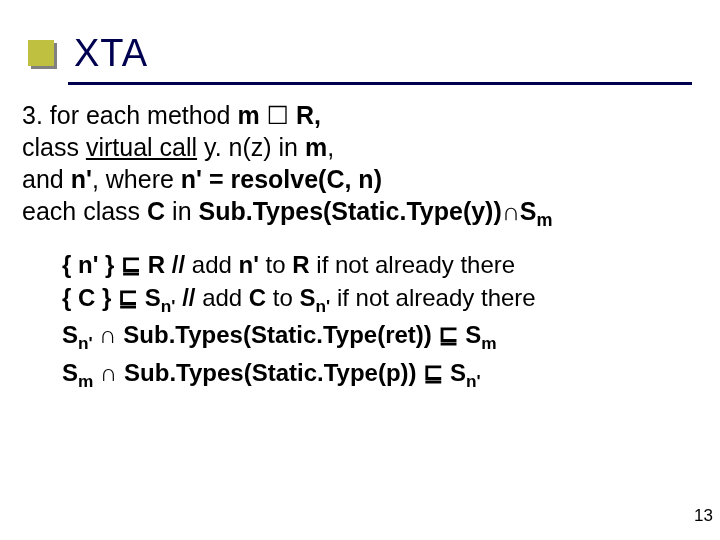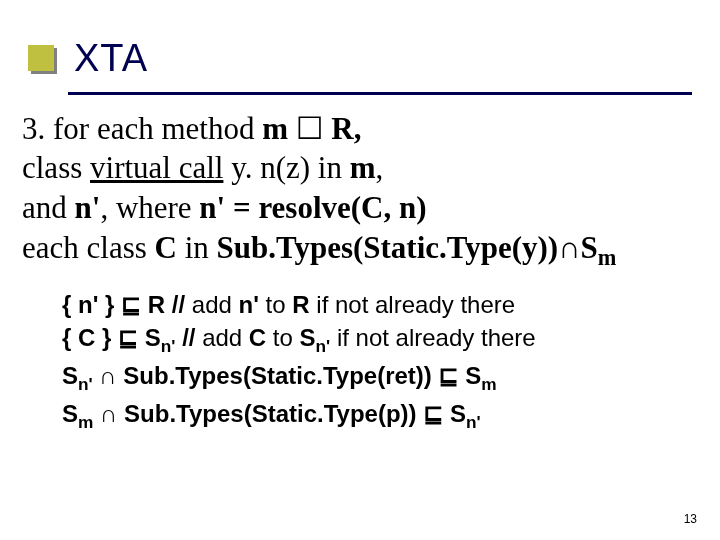--- a/index.html
+++ b/index.html
@@ -8,21 +8,21 @@
       height: 540px;
       background: #ffffff;
       font-family: Arial, sans-serif;
       position: relative;
       overflow: hidden;
     }
     .title-row {
       display: flex;
       align-items: center;
       padding: 24px 0 0 28px;
-      height: 92px;
+      height: 82px;
     }
     .square-icon {
       width: 26px;
       height: 26px;
       background: #c0c040;
       box-shadow: 3px 3px 0 #808080;
       margin-right: 20px;
       flex-shrink: 0;
     }
     .title {
@@ -34,41 +34,40 @@
     .divider {
       height: 2.5px;
       background: #000050;
       margin: 0 28px 14px 68px;
     }
     .body {
       padding: 0 18px 0 22px;
       color: #000000;
     }
     .rule-block {
-      font-size: 31px;
+      font-size: 25px;
       line-height: 1.28;
       margin-bottom: 16px;
-      font-family: Liberation Serif, serif;
     }
     .constraint-block {
       font-size: 24px;
       line-height: 1.38;
       margin: 0 0 0 40px;
     }
     .foot-block {
       font-size: 27px;
       line-height: 1.28;
     }
     .b { font-weight: bold; }
     sub { font-size: 0.72em; vertical-align: sub; }
     .page-num {
       position: absolute;
-      right: 23px;
+      right: 7px;
       bottom: 14px;
-      font-size: 12px;
+      font-size: 17px;
       color: #000000;
     }
     .sqsub { font-family: 'Arial Unicode MS', 'Segoe UI Symbol', sans-serif; }
   </style>
 </head>
 <body>
 
 <div class="title-row">
   <div class="square-icon"></div>
   <div class="title">XTA</div>

